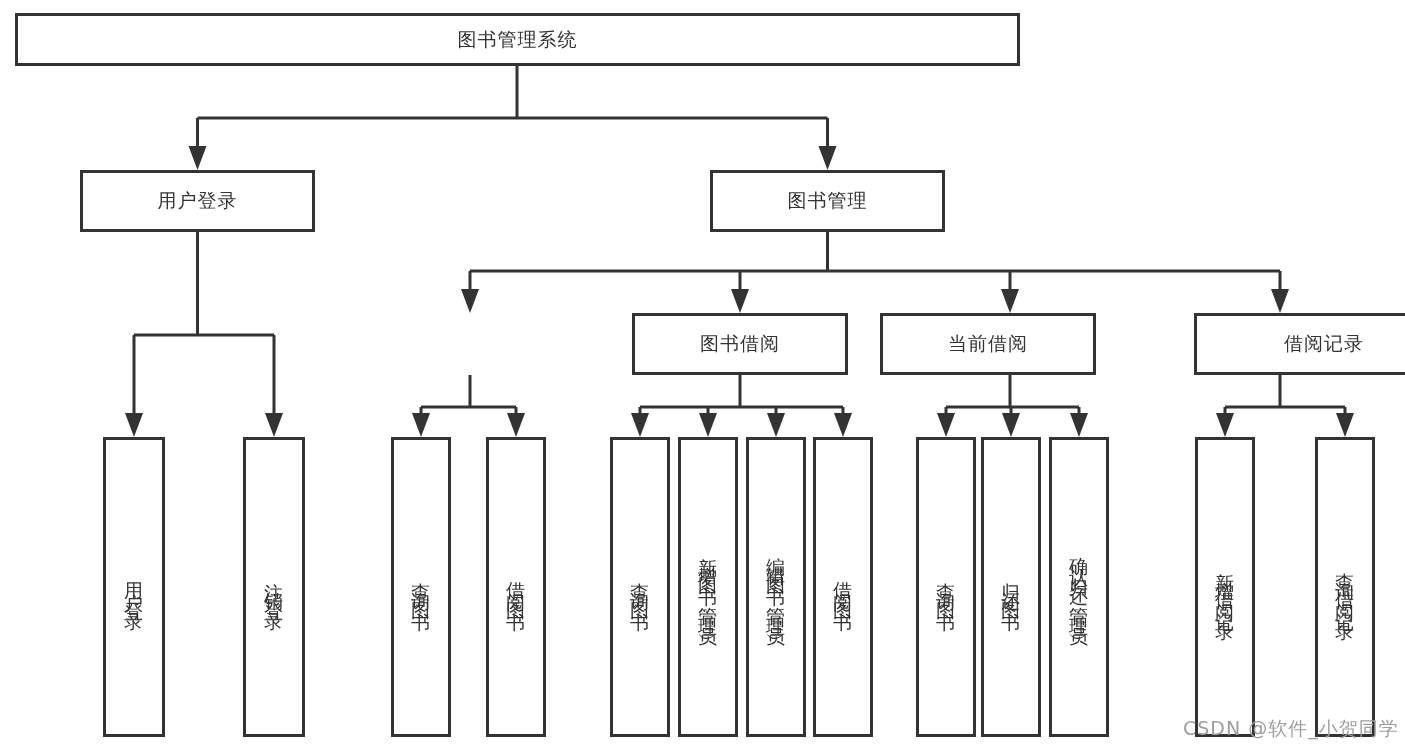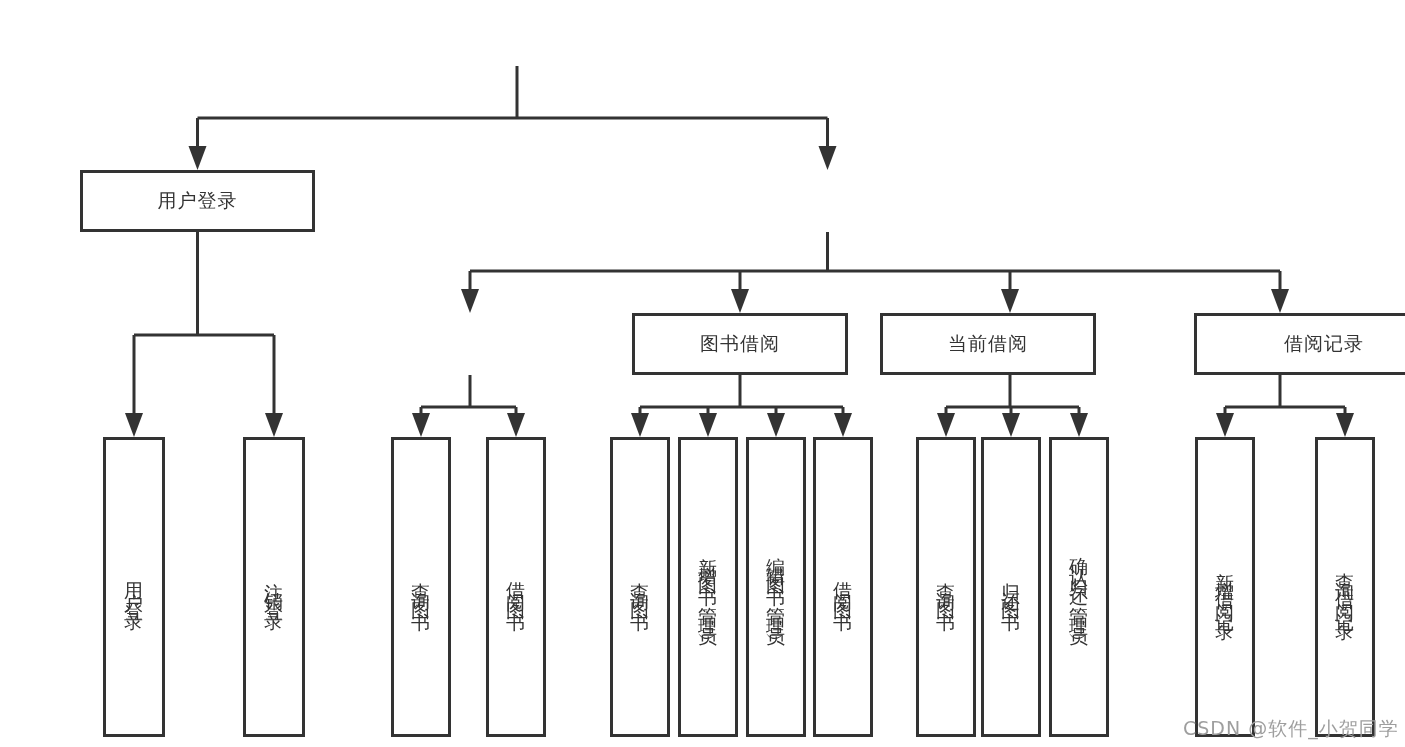--- a/index.html
+++ b/index.html
@@ -112,23 +112,29 @@
     <polygon points="1070,413 1088,413 1079,437"></polygon>
 
     <path d="M1280,375 V407"></path>
     <path d="M1225,407 H1345"></path>
     <path d="M1225,407 V413"></path>
     <path d="M1345,407 V413"></path>
     <polygon points="1216,413 1234,413 1225,437"></polygon>
     <polygon points="1336,413 1354,413 1345,437"></polygon>
   </svg>
 
+  <div class="box" style="left:15px;top:13px;width:1005px;height:53px;">
+    <span>图书管理系统</span>
+  </div>
 
   <div class="box" style="left:80px;top:170px;width:235px;height:62px;">
     <span>用户登录</span>
+  </div>
+  <div class="box" style="left:710px;top:170px;width:235px;height:62px;">
+    <span>图书管理</span>
   </div>
 
   <div class="box" style="left:632px;top:313px;width:216px;height:62px;">
     <span>图书借阅</span>
   </div>
   <div class="box" style="left:880px;top:313px;width:216px;height:62px;">
     <span>当前借阅</span>
   </div>
   <div class="box" style="left:1172px;top:313px;width:260px;height:62px;margin-left:22px;">
     <span>借阅记录</span>

